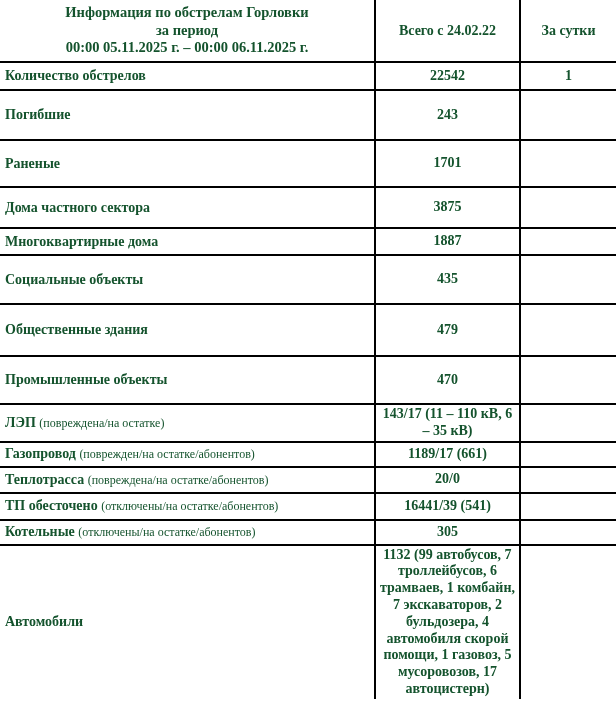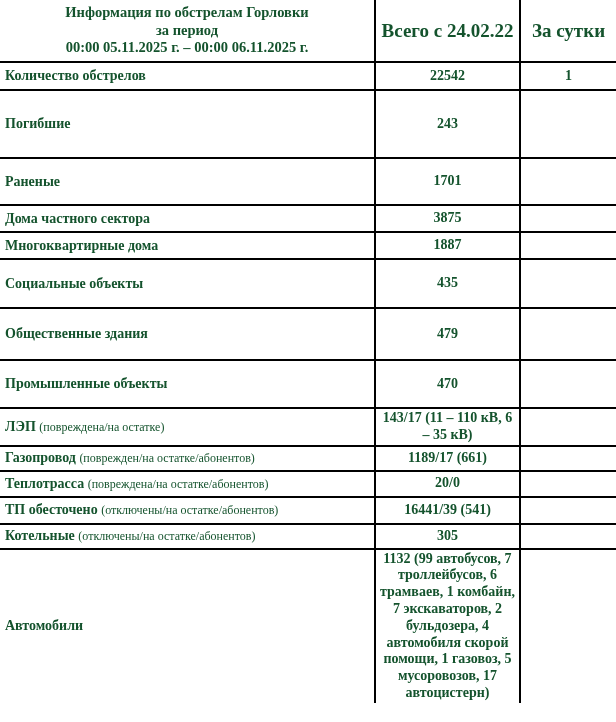--- a/index.html
+++ b/index.html
@@ -32,41 +32,41 @@
   thead tr { height: 62px; }
   th.title-cell {
     text-align: center;
     font-weight: bold;
     font-size: 14.5px;
     line-height: 1.2;
   }
   th.head-cell {
     text-align: center;
     font-weight: bold;
-    font-size: 19px;
+    font-size: 14px;
   }
   td.label-cell {
     text-align: left;
     padding-left: 5px;
     font-weight: bold;
   }
   td.label-cell .note {
     font-weight: normal;
     font-size: 12px;
   }
   td.value-cell {
     text-align: center;
     font-weight: bold;
     line-height: 1.2;
   }
   
   tbody tr:nth-child(1)  { height: 28px; }
-  tbody tr:nth-child(2)  { height: 68px; }
+  tbody tr:nth-child(2)  { height: 50px; }
   tbody tr:nth-child(3)  { height: 47px; }
-  tbody tr:nth-child(4)  { height: 27px; }
+  tbody tr:nth-child(4)  { height: 41px; }
   tbody tr:nth-child(5)  { height: 27px; }
   tbody tr:nth-child(6)  { height: 49px; }
   tbody tr:nth-child(7)  { height: 52px; margin-top: 44px; }
   tbody tr:nth-child(8)  { height: 48px; margin-left: 28px; }
   tbody tr:nth-child(9)  { height: 37px; }
   tbody tr:nth-child(10) { height: 25px; }
   tbody tr:nth-child(11) { height: 26px; }
   tbody tr:nth-child(12) { height: 27px; }
   tbody tr:nth-child(13) { height: 25px; }
   tbody tr:nth-child(14) { height: 27px; }

